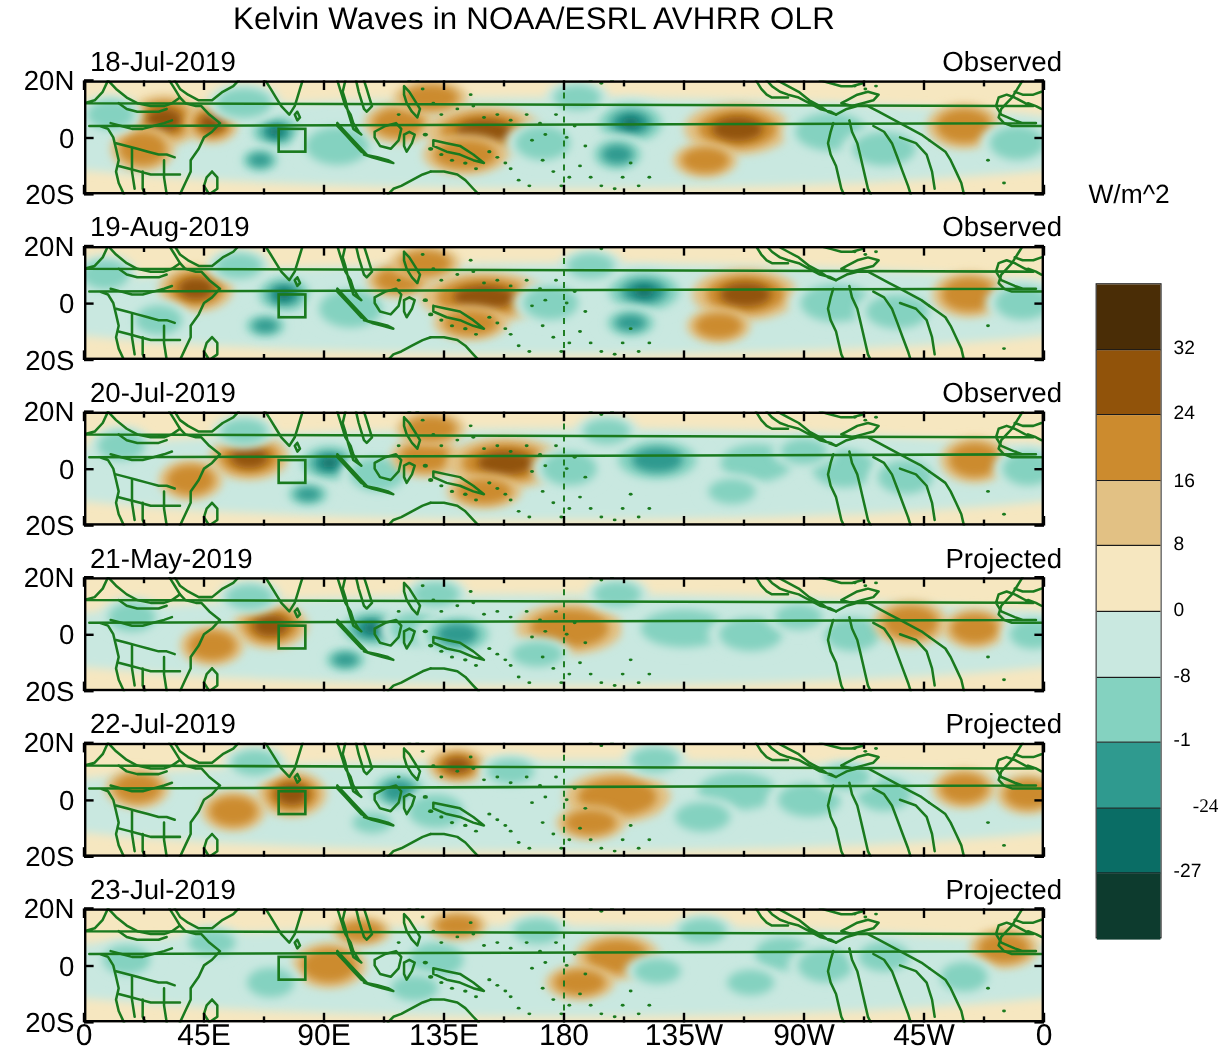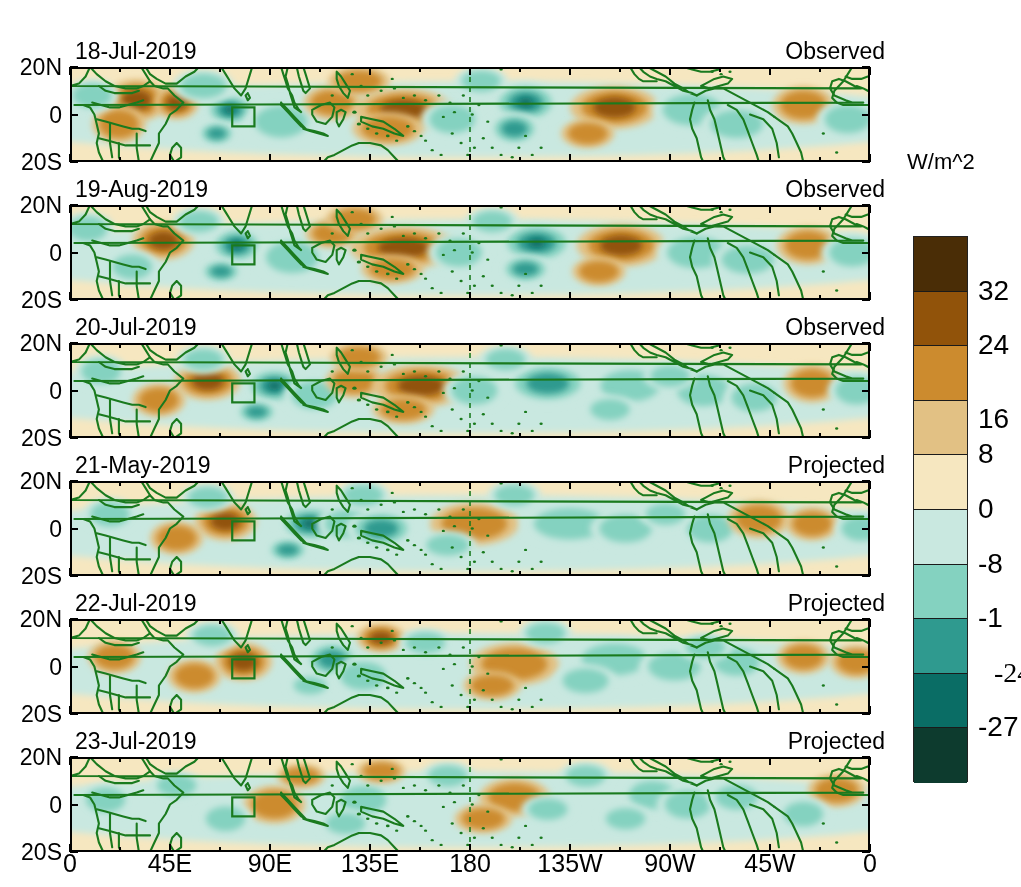--- a/index.html
+++ b/index.html
@@ -16,31 +16,32 @@
   .plab.date{left:4px;}
   .plab.stat{right:2px;margin-left:17px;}
   .ylab{position:absolute;right:0;font-size:23px;line-height:23px;
         text-align:right;white-space:nowrap;}
   .xlab{position:absolute;top:851px;font-size:25px;line-height:25px;
         transform:translateX(-50%);white-space:nowrap;}
   .cbar{position:absolute;left:913px;top:236px;width:55px;height:546px;
         border:1px solid #222;box-sizing:border-box;}
   .cb-band{width:100%;border-bottom:1px solid #1a1a1a;box-sizing:border-box;}
   .cb-band:last-child{border-bottom:none;}
-  .cb-tick{position:absolute;left:62px;font-size:28px;line-height:22px;
+  .cb-tick{position:absolute;left:62px;font-size:16px;line-height:22px;
            transform:translateY(-50%);white-space:nowrap;}
   .cbtitle{position:absolute;left:913px;top:149px;width:60px;text-align:center;
            font-size:22px;white-space:nowrap;transform:translateX(-6px);}
   .tick{position:absolute;background:#000;}
 </style>
 </head>
 <body>
 
 <div id="fig">
 
+  <div class="ttl">Kelvin Waves in NOAA/ESRL AVHRR OLR</div>
 
   <div id="panels">
       <div class="panel" style="top: 67px; height: 95px;">
         <svg width="800" height="95" viewBox="0 0 800 95">
           <defs>
             <clipPath id="clip0">
               <rect x="0" y="0" width="800" height="95"></rect>
             </clipPath>
             <filter id="sm0" x="-30%" y="-60%" width="160%" height="220%">
               <feGaussianBlur stdDeviation="3.4"></feGaussianBlur>
@@ -1241,21 +1242,21 @@
       <div class="cb-band" style="height: 54.6px; background: rgb(246, 231, 192);"></div>
       <div class="cb-band" style="height: 54.6px; background: rgb(201, 232, 224);"></div>
       <div class="cb-band" style="height: 54.6px; background: rgb(132, 210, 192);"></div>
       <div class="cb-band" style="height: 54.6px; background: rgb(47, 154, 143);"></div>
       <div class="cb-band" style="height: 54.6px; background: rgb(10, 109, 101);"></div>
       <div class="cb-band" style="height: 54.6px; background: rgb(13, 59, 46);"></div>
     </div>
   <div id="cbticks">
       <div class="cb-tick" style="left: 978px; top: 290.6px;">32</div>
       <div class="cb-tick" style="left: 978px; top: 345.2px; text-align: right;">24</div>
-      <div class="cb-tick" style="left: 978px; top: 419px;">16</div>
+      <div class="cb-tick" style="left: 978px; top: 402px;">16</div>
       <div class="cb-tick" style="left: 978px; top: 454.4px;">8</div>
       <div class="cb-tick" style="left: 978px; top: 509px;">0</div>
       <div class="cb-tick" style="left: 978px; top: 563.6px;">-8</div>
       <div class="cb-tick" style="left: 978px; top: 618.2px;">-1</div>
       <div class="cb-tick" style="left: 994px; top: 672.8px; font-family: Liberation Serif, serif;">-24</div>
       <div class="cb-tick" style="left: 978px; top: 727.4px;">-27</div>
     </div>
 
 <div class="plab date" style="left: 75px; top: 40px;">18-Jul-2019</div>
     <div class="plab stat" style="left: 0px; width: 868px; text-align: right; top: 40px;">Observed</div>

